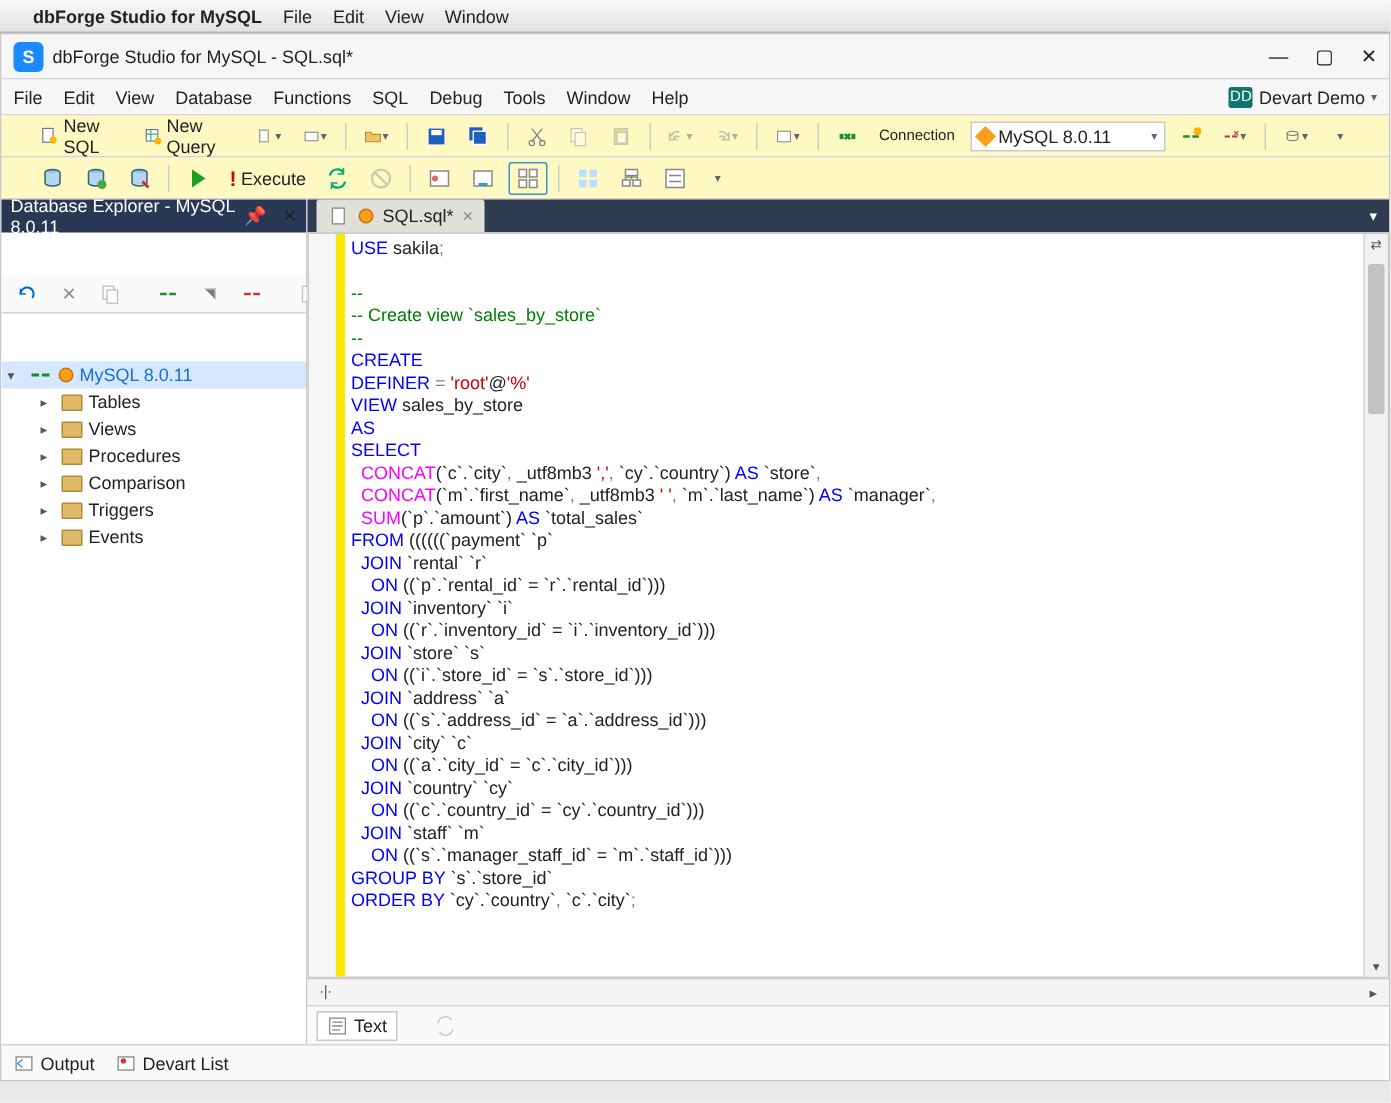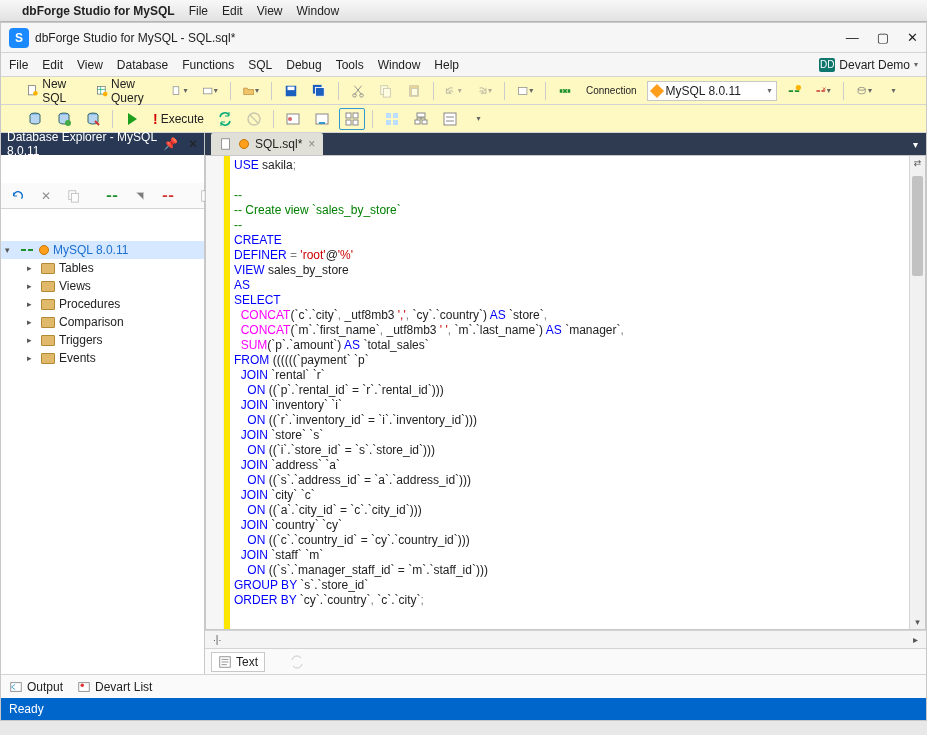--- a/index.html
+++ b/index.html
@@ -554,17 +554,14 @@
     </div>
     <div class="bb">
       <svg width="14" height="14" viewBox="0 0 16 16">
           <rect x="2" y="3" width="12" height="10" fill="#fff" stroke="#888"></rect>
           <circle cx="6" cy="6" r="2" fill="#d33"></circle>
         </svg>
       <span>Devart List</span>
     </div>
   </div>
 
-  <div class="status">
-    <span>Ready</span>
-  </div>
 </div>
 <div class="fill"></div>
 
 </body></html>

